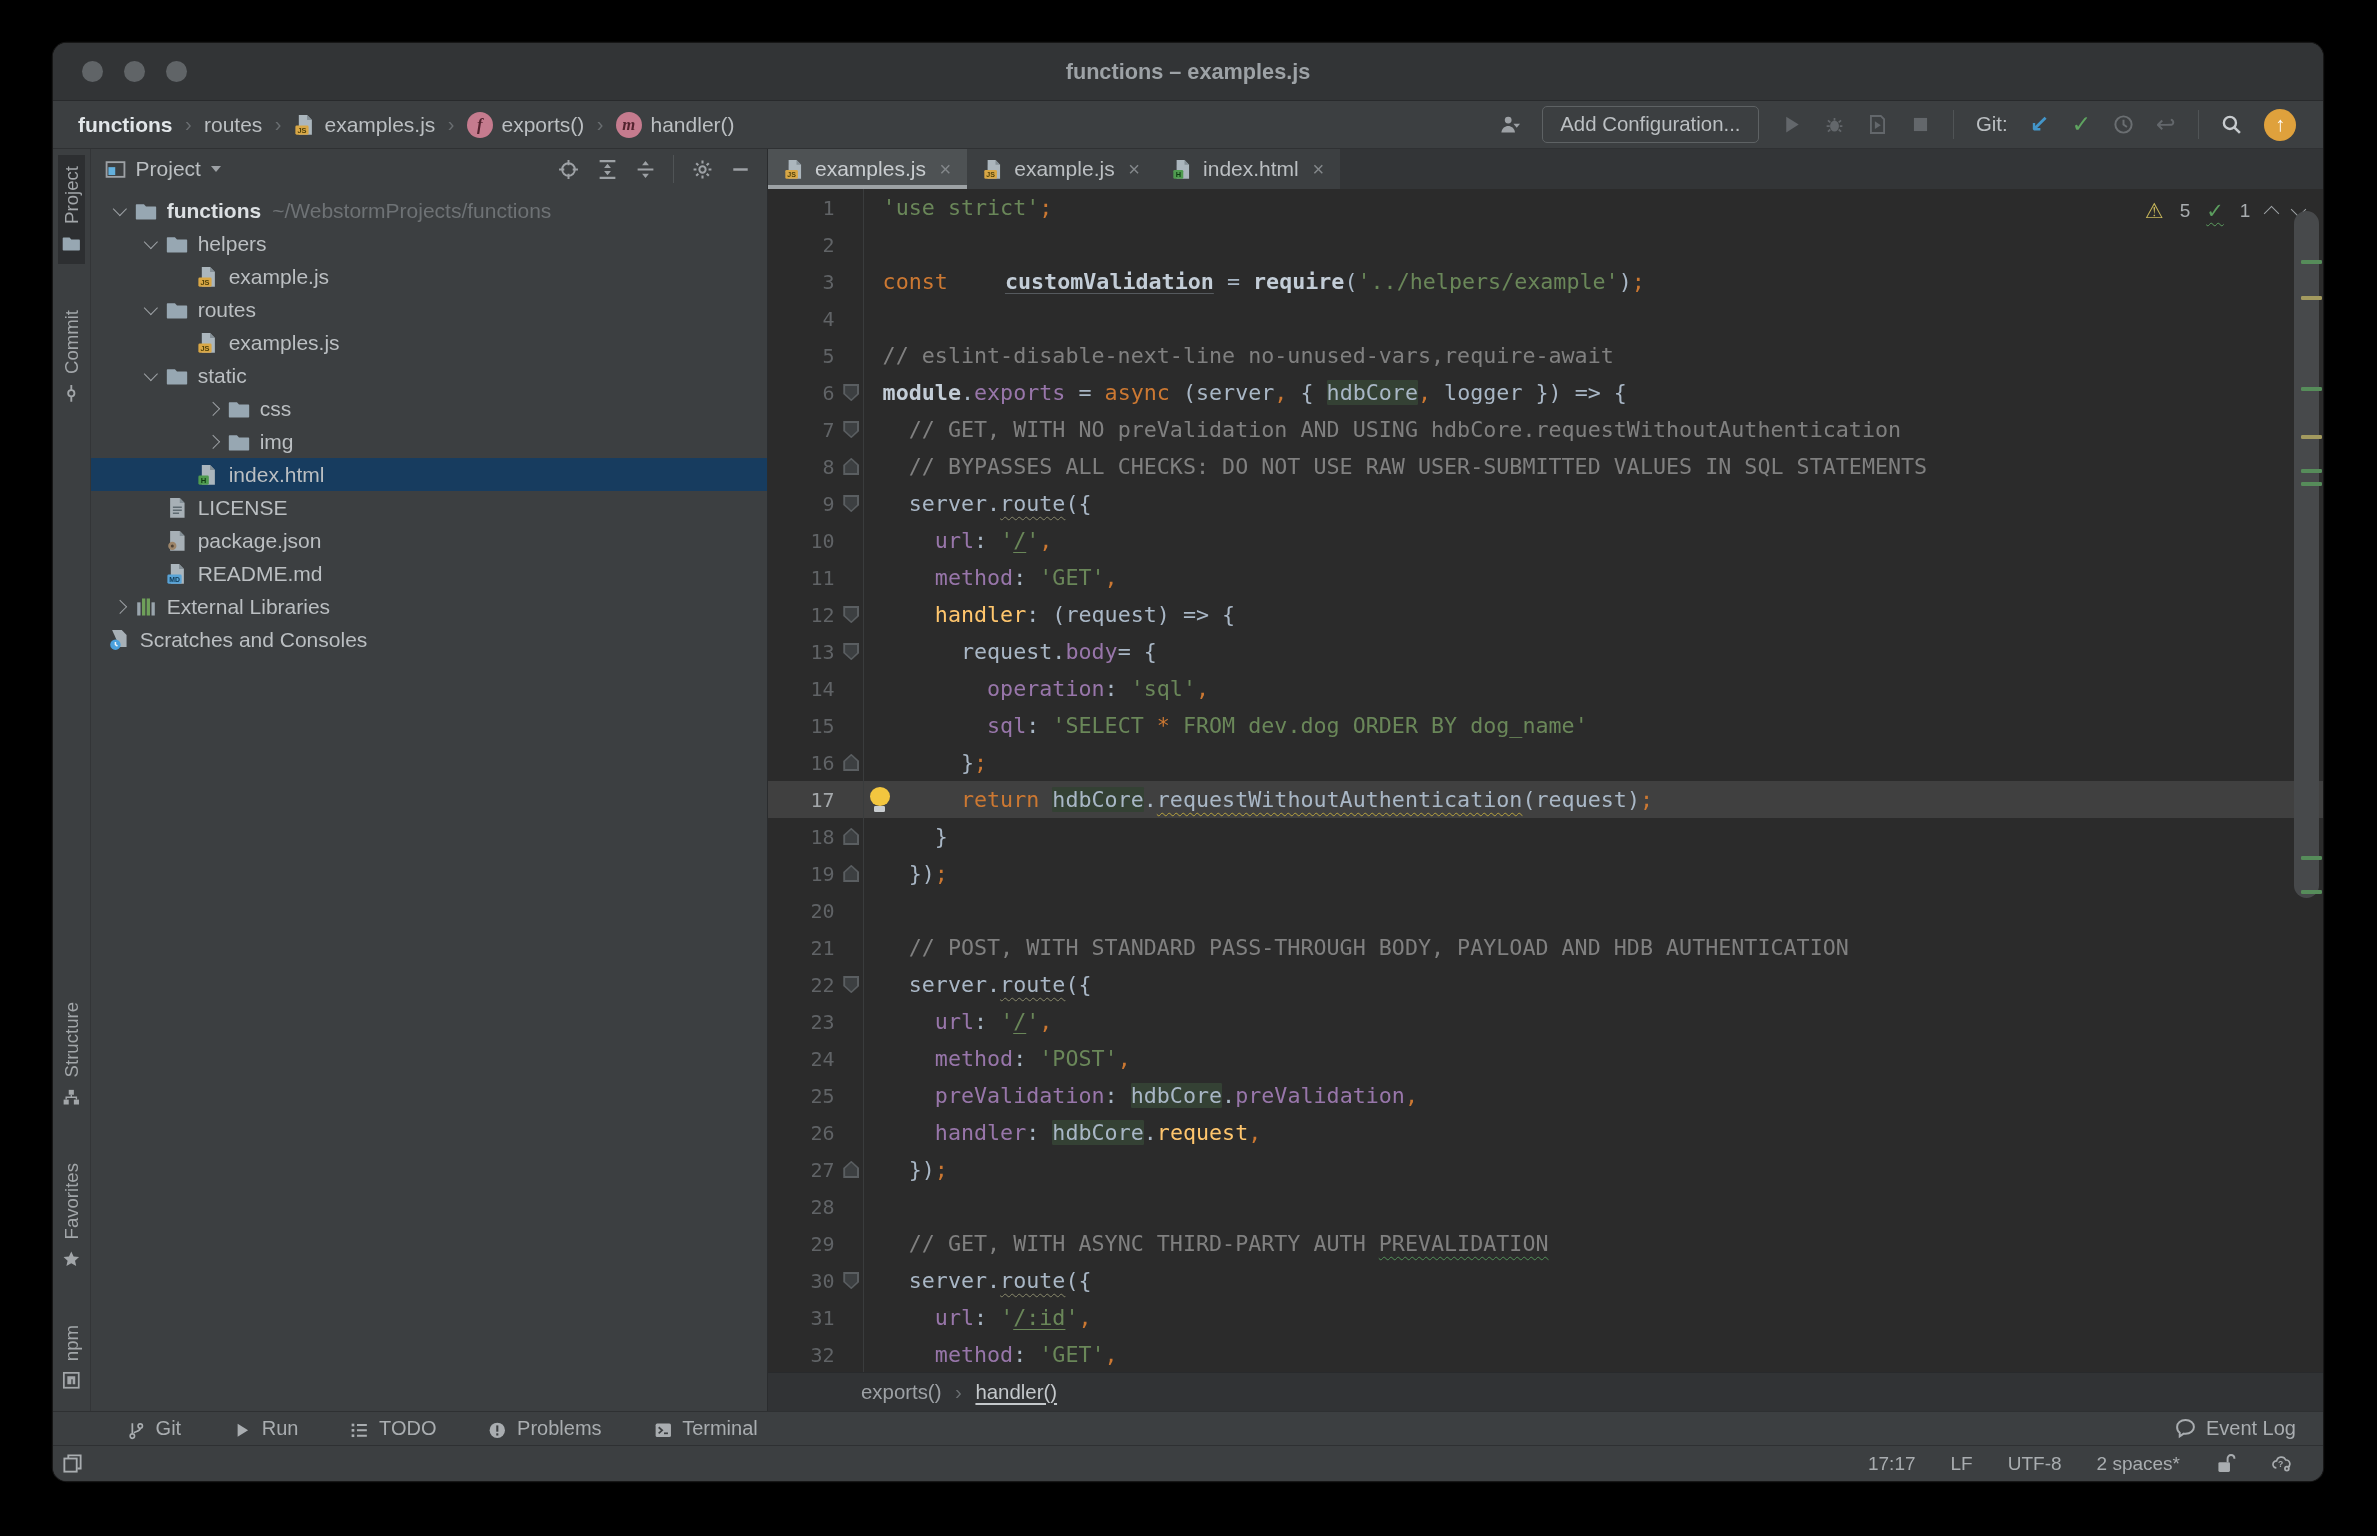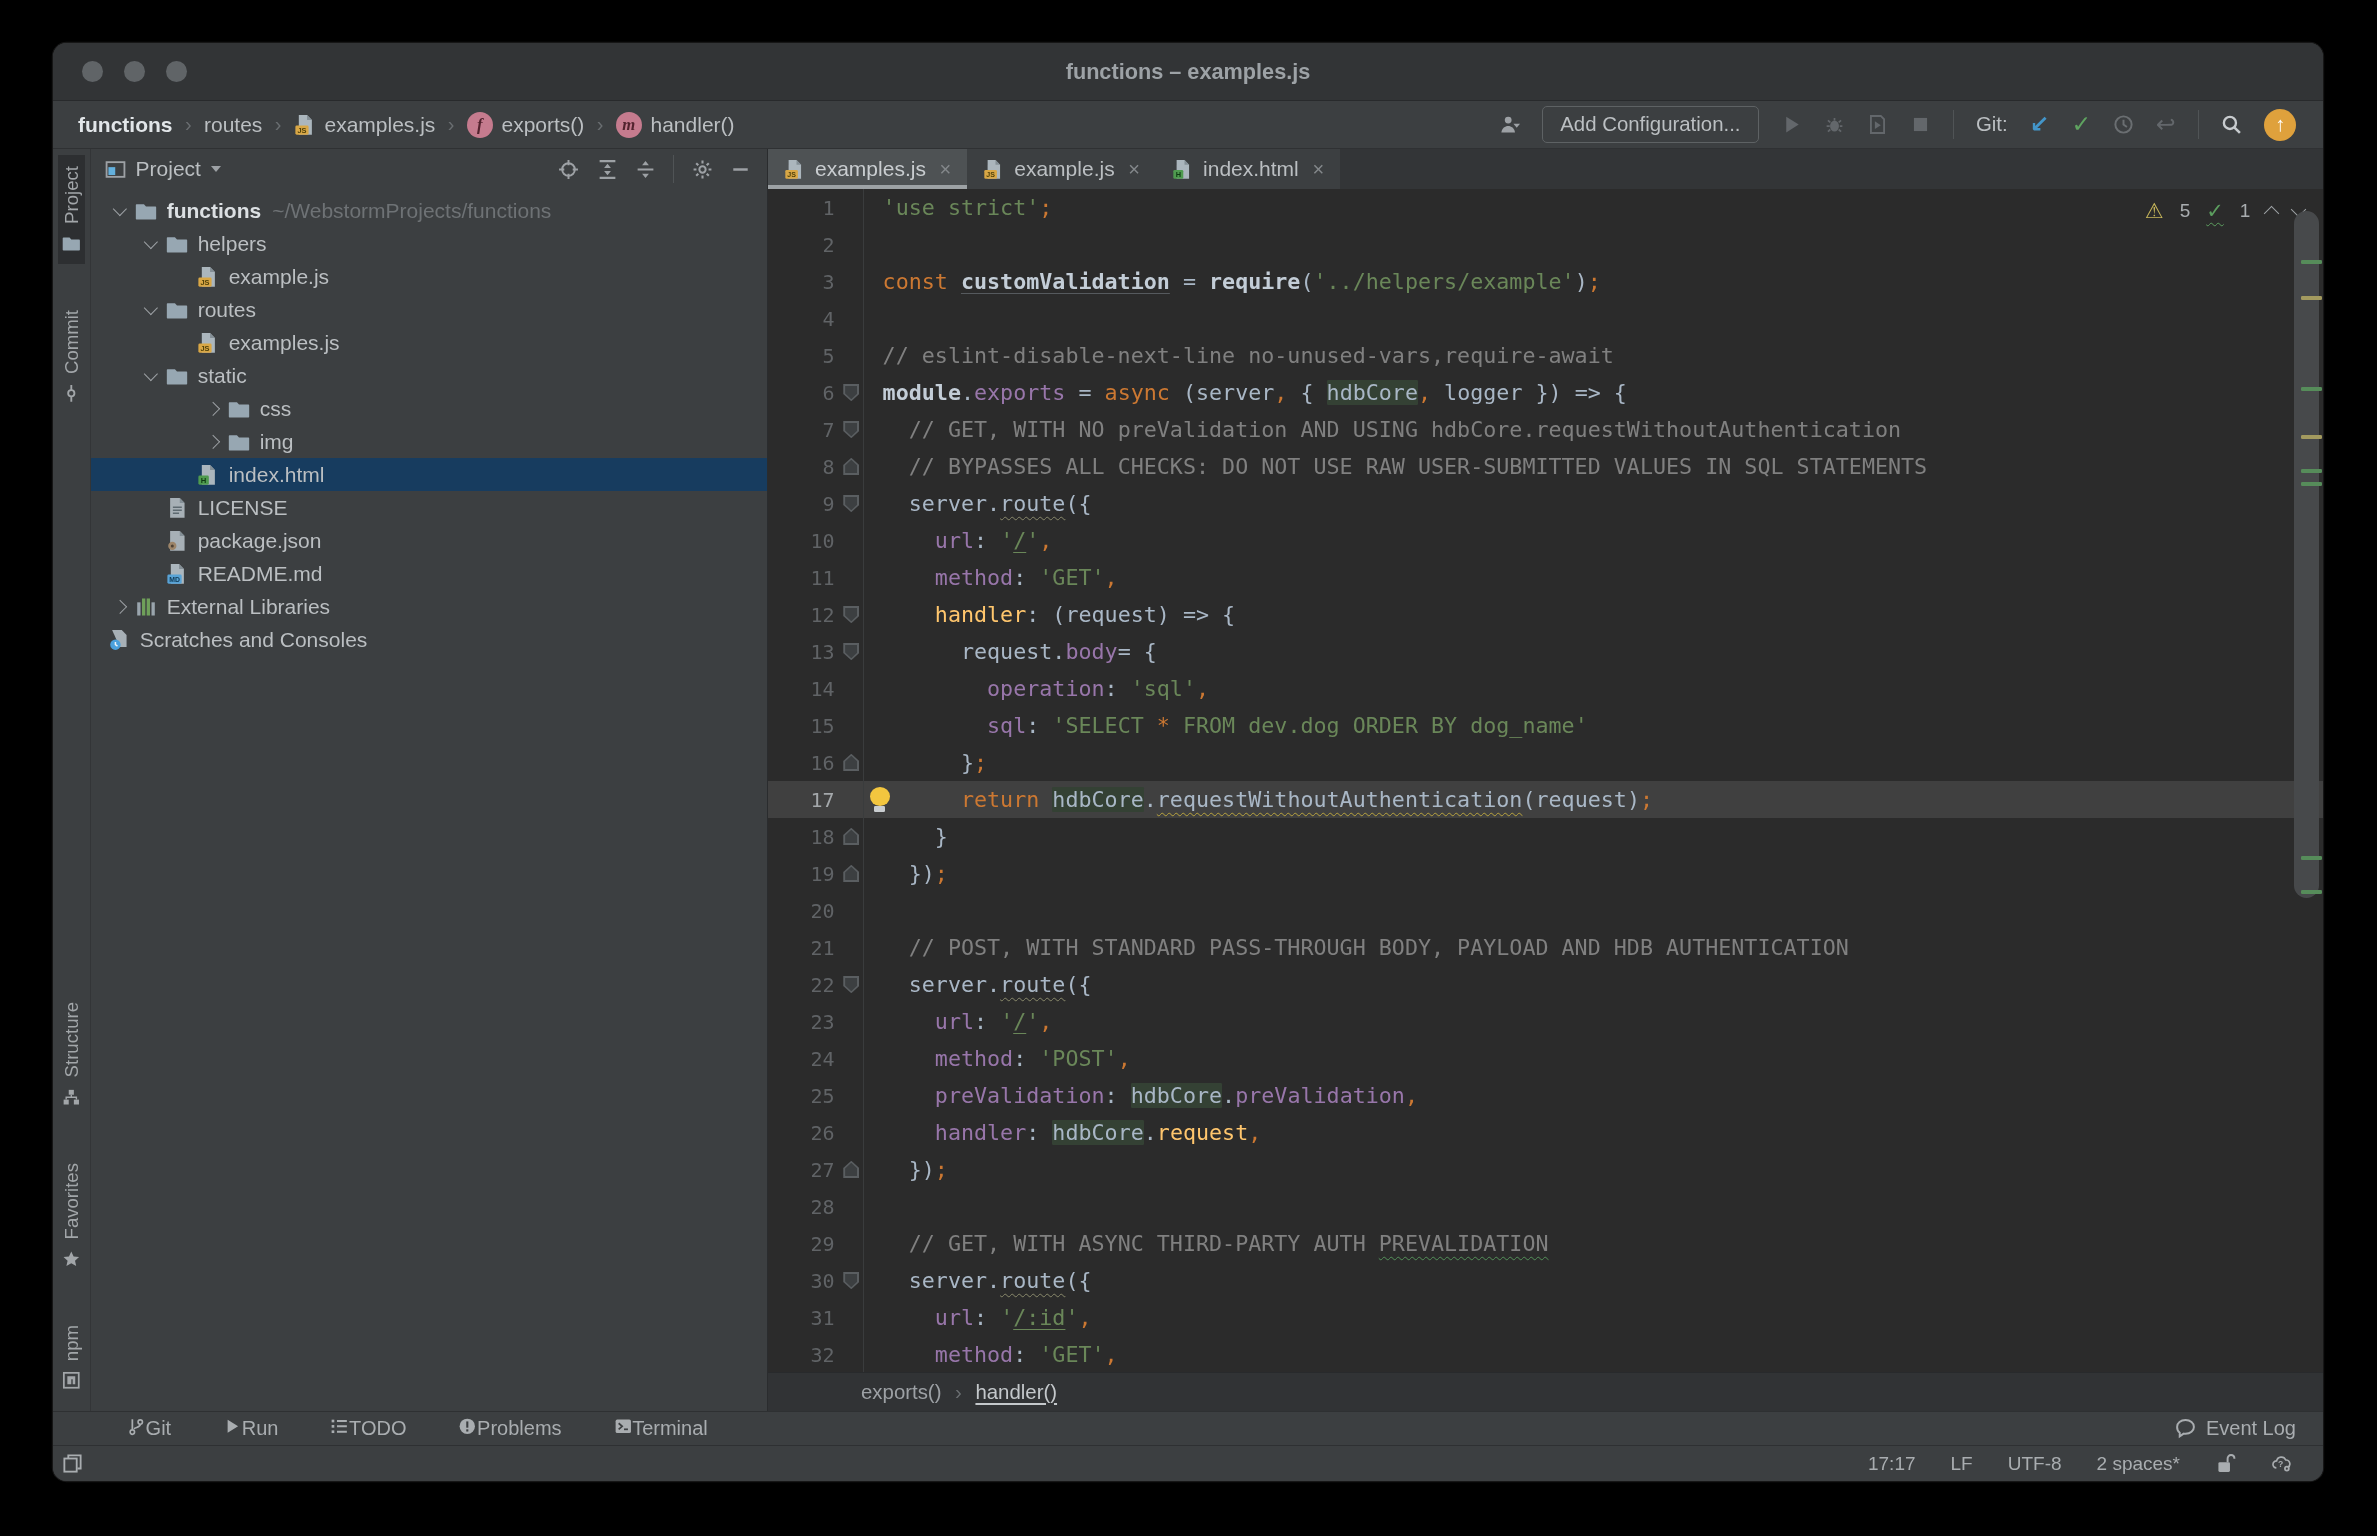--- a/index.html
+++ b/index.html
@@ -92,21 +92,21 @@
   .bulb::after{content:"";position:absolute;left:7.4px;right:7.4px;bottom:0.6px;height:5.6px;background:#C9CDD0;border-radius:1.2px;}
   .code{white-space:pre;padding-left:18.6px;}
   .tk-kw{color:#CC7832;}
   .tk-str{color:#6A8759;}
   .tk-cm{color:#808080;}
   .tk-prop{color:#9876AA;}
   .tk-fn{color:#FFC66D;}
   .tk-txt{color:#A9B7C6;}
   .tk-pun{color:#CC7832;}
   .tk-defb{color:#C3CDD7;font-weight:bold;}
-  .tk-und{color:#C3CDD7;font-weight:bold;text-decoration:underline;text-decoration-color:#565A5E;text-decoration-thickness:1.2px;text-underline-offset:4.3px;}
+  .tk-und{color:#C3CDD7;font-weight:bold;text-decoration:underline;text-decoration-color:#565A5E;text-decoration-thickness:1.2px;text-underline-offset:4.3px;margin-left:44px;}
   .tk-hl{color:#A9B7C6;background:#344134;border-radius:1.2px;}
   .tk-wavy{color:#A9B7C6;text-decoration:underline wavy #89896B;text-decoration-thickness:1.2px;text-underline-offset:5px;}
   .tk-wavyy{color:#A9B7C6;text-decoration:underline wavy #B8A33E;text-decoration-thickness:1.2px;text-underline-offset:5px;}
   .tk-strlink{color:#6A8759;text-decoration:underline;text-decoration-color:#6A8759;text-decoration-thickness:1.2px;text-underline-offset:4.3px;}
   .tk-cmwavy{color:#808080;text-decoration:underline wavy #549159;text-decoration-thickness:1.2px;text-underline-offset:5px;}
 
   .inspections{position:absolute;top:10px;right:18.6px;display:flex;align-items:center;gap:16px;
                font-family:"Liberation Sans","DejaVu Sans",sans-serif;}
   .warn-tri{color:#C8B75B;font-size:21px;}
   .insp-count{color:#A9ADB0;font-size:19px;}
@@ -121,21 +121,21 @@
 
   .bottom-crumbs{flex:0 0 38px;background:#313335;border-top:1.2px solid #282A2C;display:flex;align-items:center;
                  padding-left:93px;gap:13.6px;font-size:20.4px;color:#9DA1A5;
                  font-family:"Liberation Sans","DejaVu Sans",sans-serif;}
   .bc-sep{color:#6A6E71;}
   .bc-current{color:#C4C8CB;text-decoration:underline;text-underline-offset:3.7px;}
 
   
   .toolwinbar{flex:0 0 33px;background:#3C3F41;border-top:1.2px solid #2E3032;display:flex;align-items:center;
               padding:0 27px 0 74px;gap:52px;}
-  .twb-item{display:flex;align-items:flex-start;font-size:20px;color:#A9ADB0;}
+  .twb-item{display:flex;align-items:flex-end;gap:10px;font-size:20px;color:#A9ADB0;}
   .twb-right{margin-left:auto;display:flex;align-items:center;gap:10px;font-size:20px;color:#A9ADB0;}
 
   .statusbar{flex:0 0 35px;background:#3C3F41;border-top:1.2px solid #2E3032;display:flex;align-items:center;
              padding:0 31px 0 8.7px;}
   .sb-right{margin-left:auto;display:flex;align-items:center;gap:35px;font-size:19px;color:#A9ADB0;}
 </style>
 </head>
 <body>
 
 <div class="stage">

